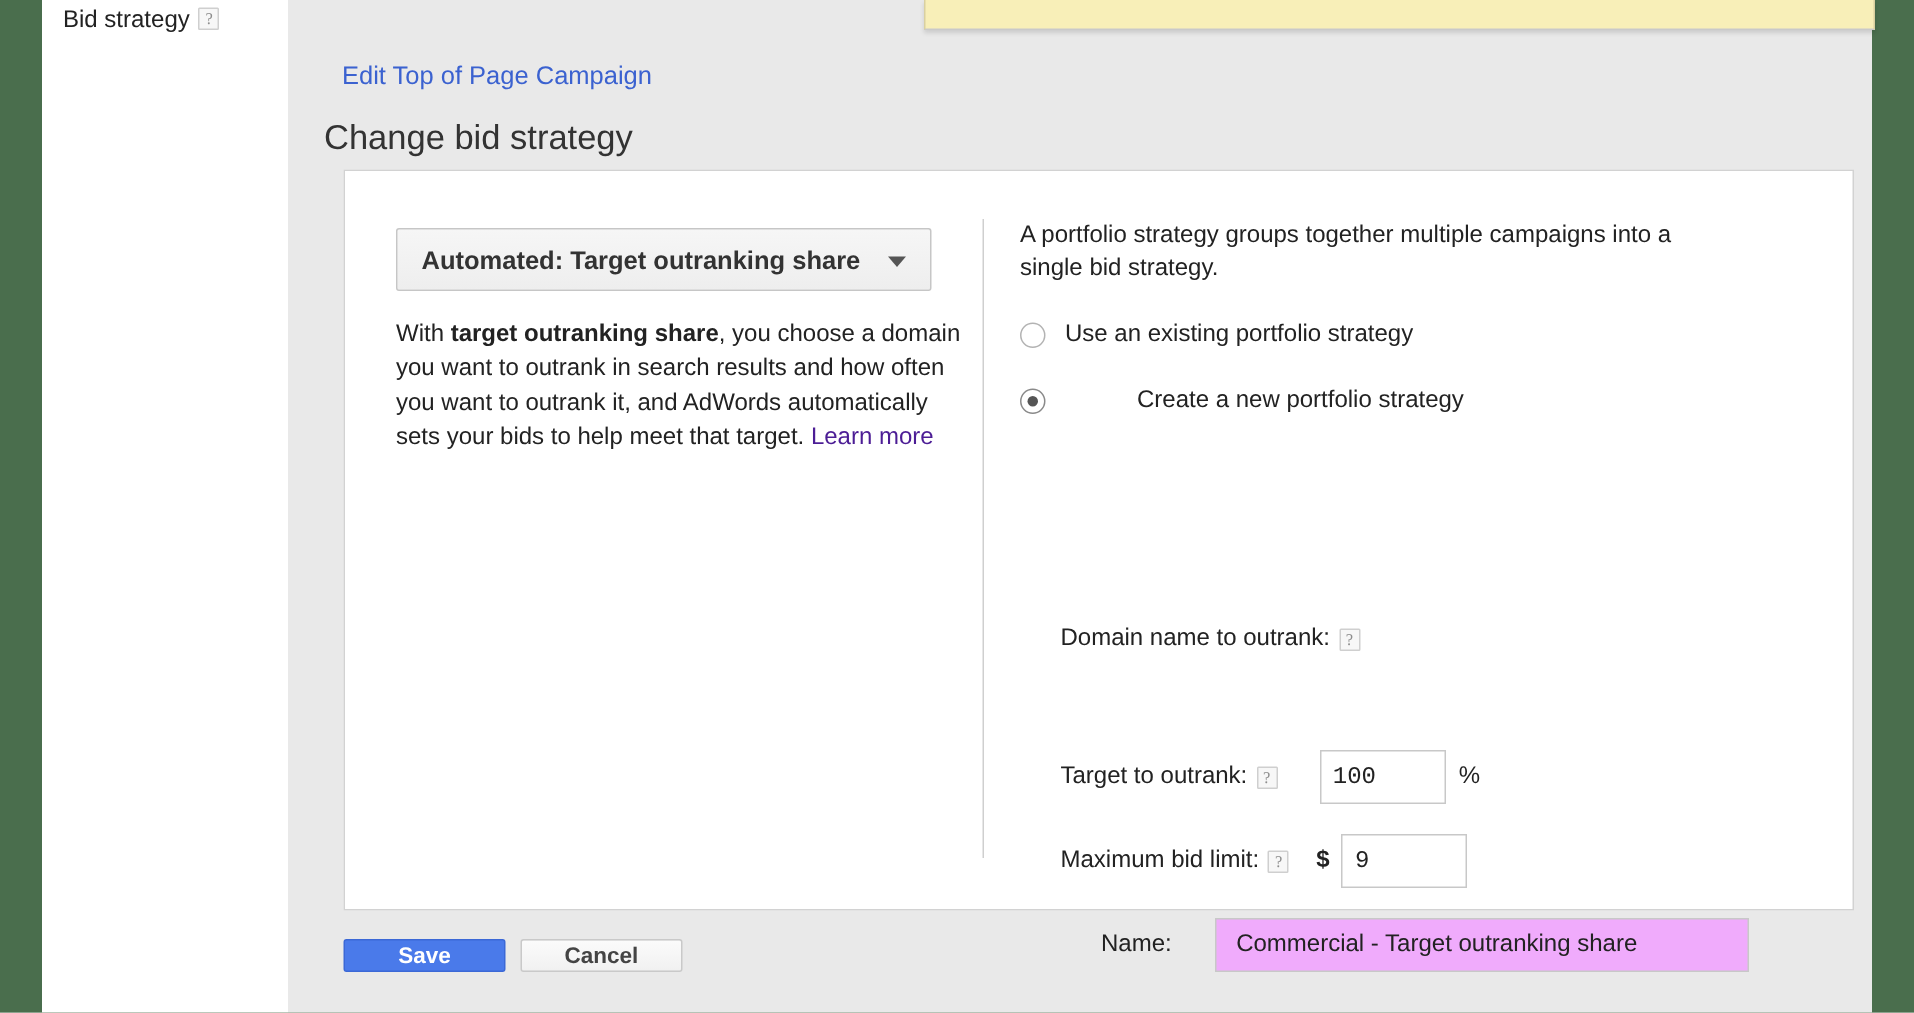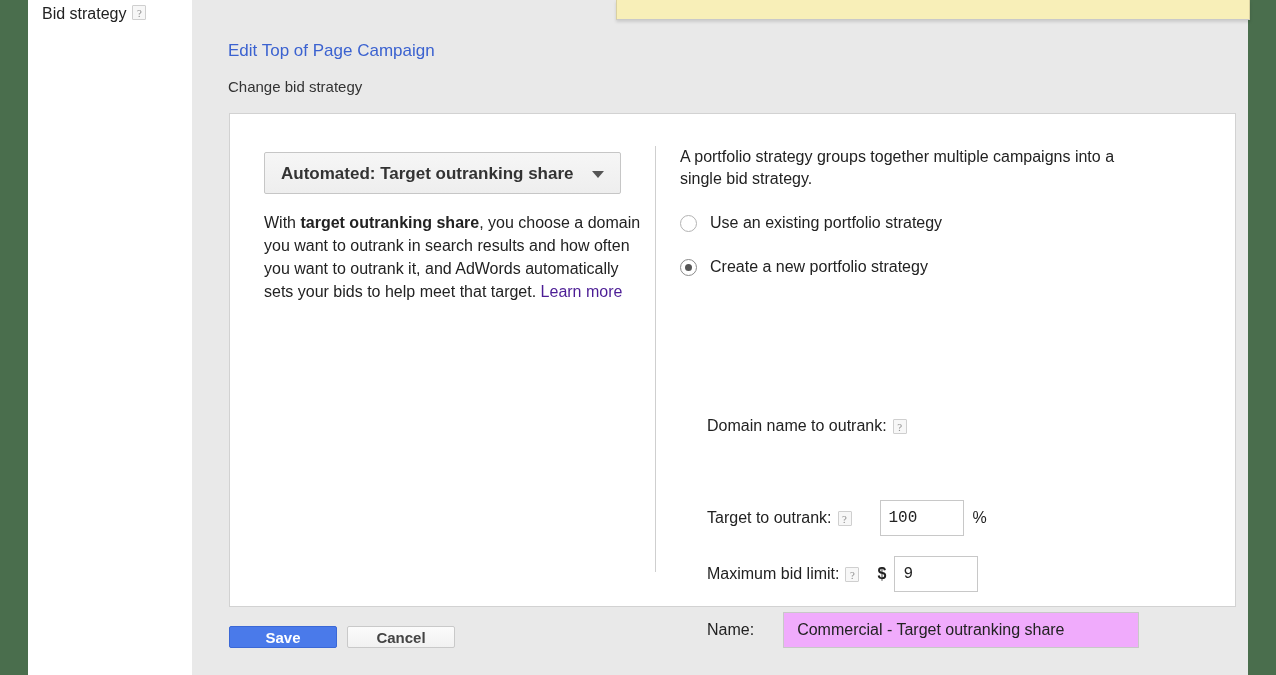--- a/index.html
+++ b/index.html
@@ -95,23 +95,23 @@
     top: 41px;
     font-size: 17px;
     color: #3b62d0;
     text-decoration: none;
     cursor: pointer;
     white-space: nowrap;
   }
 
   .page-title {
     position: absolute;
-    left: 36px;
+    left: 24px;
     top: 78px;
-    font-size: 15px;
+    font-size: 23px;
     color: #333;
     white-space: nowrap;
   }
 
   
   .card {
     position: absolute;
     left: 37px;
     top: 113px;
     width: 1007px;
@@ -190,21 +190,21 @@
     color: #222;
   }
 
   .radio-row {
     position: absolute;
     display: flex;
     align-items: center;
     cursor: pointer;
   }
   .radio-row.r1 { left: 450px; top: 100px; }
-  .radio-row.r2 { left: 450px; top: 144px; }
+  .radio-row.r2 { left: 450px; top: 144px; gap: 48px; }
 
   .radio {
     width: 17px;
     height: 17px;
     border-radius: 50%;
     border: 1px solid #b3b3b3;
     background: #fff;
     box-sizing: border-box;
     position: relative;
     flex: 0 0 auto;
@@ -298,21 +298,21 @@
   .currency {
     font-size: 16px;
     color: #222;
     font-weight: bold;
     margin-left: 18px;
     margin-right: 8px;
   }
 
   .row-name {
     position: absolute;
-    left: 477px;
+    left: 504px;
     top: 498px;
     display: flex;
     align-items: center;
   }
   .name-label {
     font-size: 16px;
     color: #222;
     margin-right: 0;
   }
   .input-name {

